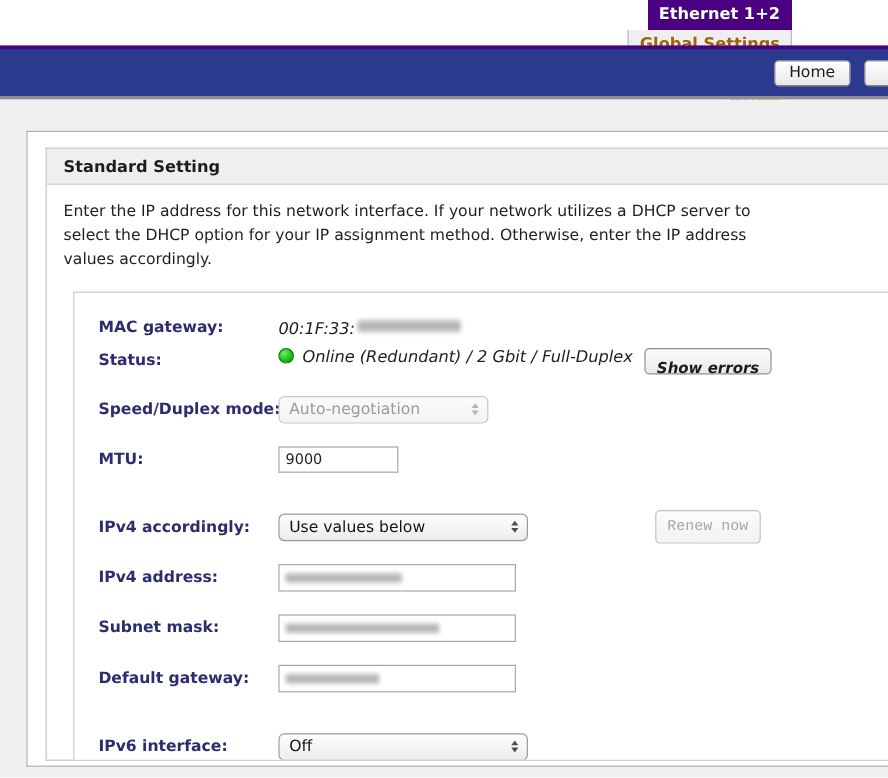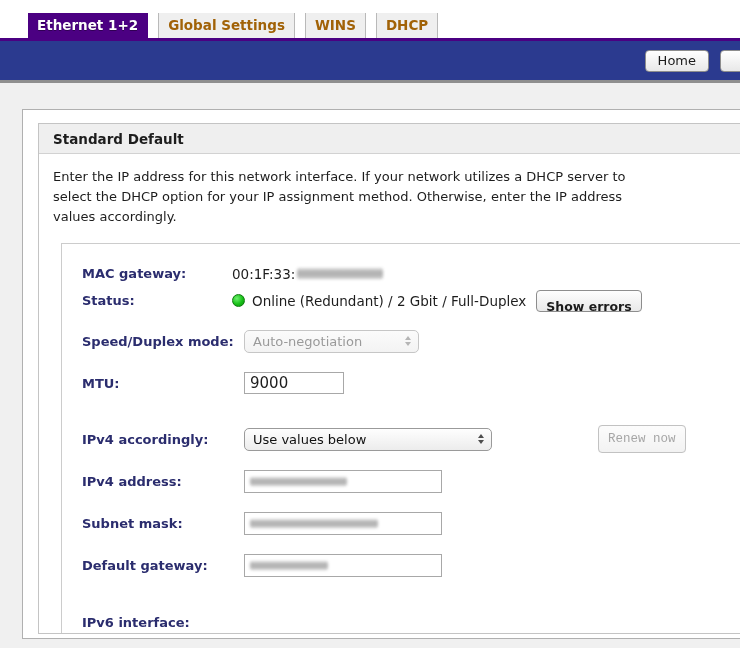--- a/index.html
+++ b/index.html
@@ -29,20 +29,21 @@
     position: absolute;
     left: 0;
     top: 0;
     width: 660px;
     height: 38px;
     background: #ffffff;
     display: flex;
     align-items: flex-end;
     padding-left: 28px;
     box-sizing: border-box;
+    flex-direction: column;
   }
   .tab {
     height: 25px;
     line-height: 25px;
     padding: 0 9px;
     font-size: 13.5px;
     font-weight: bold;
     color: #a16207;
     background: #efefef;
     border-right: 1px solid #b9b9b9;
@@ -206,22 +207,22 @@
     font-weight: bold;
     color: #2b2d6e;
     box-sizing: border-box;
     white-space: nowrap;
   }
 
   .val {
     font-size: 13.5px;
     color: #1d1d1d;
     display: flex;
-    align-items: center;
     white-space: nowrap;
+    font-style: italic;
   }
 
   
   .redact {
     display: inline-block;
     height: 11px;
     border-radius: 2px;
     background: linear-gradient(180deg, #d9d9d9 0%, #a8a8a8 45%, #c9c9c9 100%);
     filter: blur(1.6px);
     opacity: 0.95;
@@ -264,21 +265,21 @@
     border-color: #c2c2c2;
     font-weight: normal;
   }
   .btn.show-errors { margin-left: 10px; }
 
   
   .input {
     height: 22px;
     line-height: 20px;
     padding: 8px 5px;
-    font-size: 15px;
+    font-size: 12px;
     color: #1d1d1d;
     background: #ffffff;
     border: 1px solid #a8a8a8;
     box-sizing: border-box;
     display: flex;
     align-items: center;
     cursor: text;
   }
   .input.mtu { width: 100px; }
   .input.ip  { width: 198px; height: 23px; }
@@ -322,25 +323,25 @@
 
   .select.disabled {
     color: #9a9a9a;
     background: linear-gradient(#fbfbfb, #f3f3f3);
     border-color: #c6c6c6;
   }
   .select.disabled .arrows i.up   { border-bottom-color: #b5b5b5; }
   .select.disabled .arrows i.down { border-top-color: #b5b5b5; }
 
   .select.speed { width: 175px; }
-  .select.ipv4  { width: 248px; }
+  .select.ipv4  { width: 208px; }
   .select.ipv6  { width: 208px; }
 
   .field-col {
-    margin-left: 12px;
+    margin-left: 0;
     display: flex;
     align-items: center;
   }
   .renew-wrap {
     margin-left: 106px;
     font-family: Liberation Mono, monospace;
   }
 </style>
 </head>
 <body>
@@ -376,21 +377,21 @@
     </div>
   </div>
   <div class="headerbar-shadow"></div>
 
   <div class="bodyarea">
     <div class="outerpanel">
 
       <div class="panel">
 
         <div class="panel-header">
-          <span>Standard Default</span>
+          <span>Standard Setting</span>
         </div>
 
         <div class="panel-body">
 
           <div class="desc">Enter the IP address for this network interface. If your network utilizes a DHCP server to
 select the DHCP option for your IP assignment method. Otherwise, enter the IP address
 values accordingly.</div>
 
           <div class="fieldset">
 
@@ -475,20 +476,29 @@
               <div class="lbl">Default gateway:</div>
               <div class="field-col">
                 <div class="input ip">
                   <span class="redact gw"></span>
                 </div>
               </div>
             </div>
 
             <div class="row" style="margin-top:27px;">
               <div class="lbl">IPv6 interface:</div>
+              <div class="field-col">
+                <div class="select ipv6">
+                  <span>Off</span>
+                  <span class="arrows">
+                      <i class="up"></i>
+                      <i class="down"></i>
+                    </span>
+                </div>
+              </div>
             </div>
 
           </div>
         </div>
       </div>
     </div>
   </div>
 </div>
 
 </body></html>

